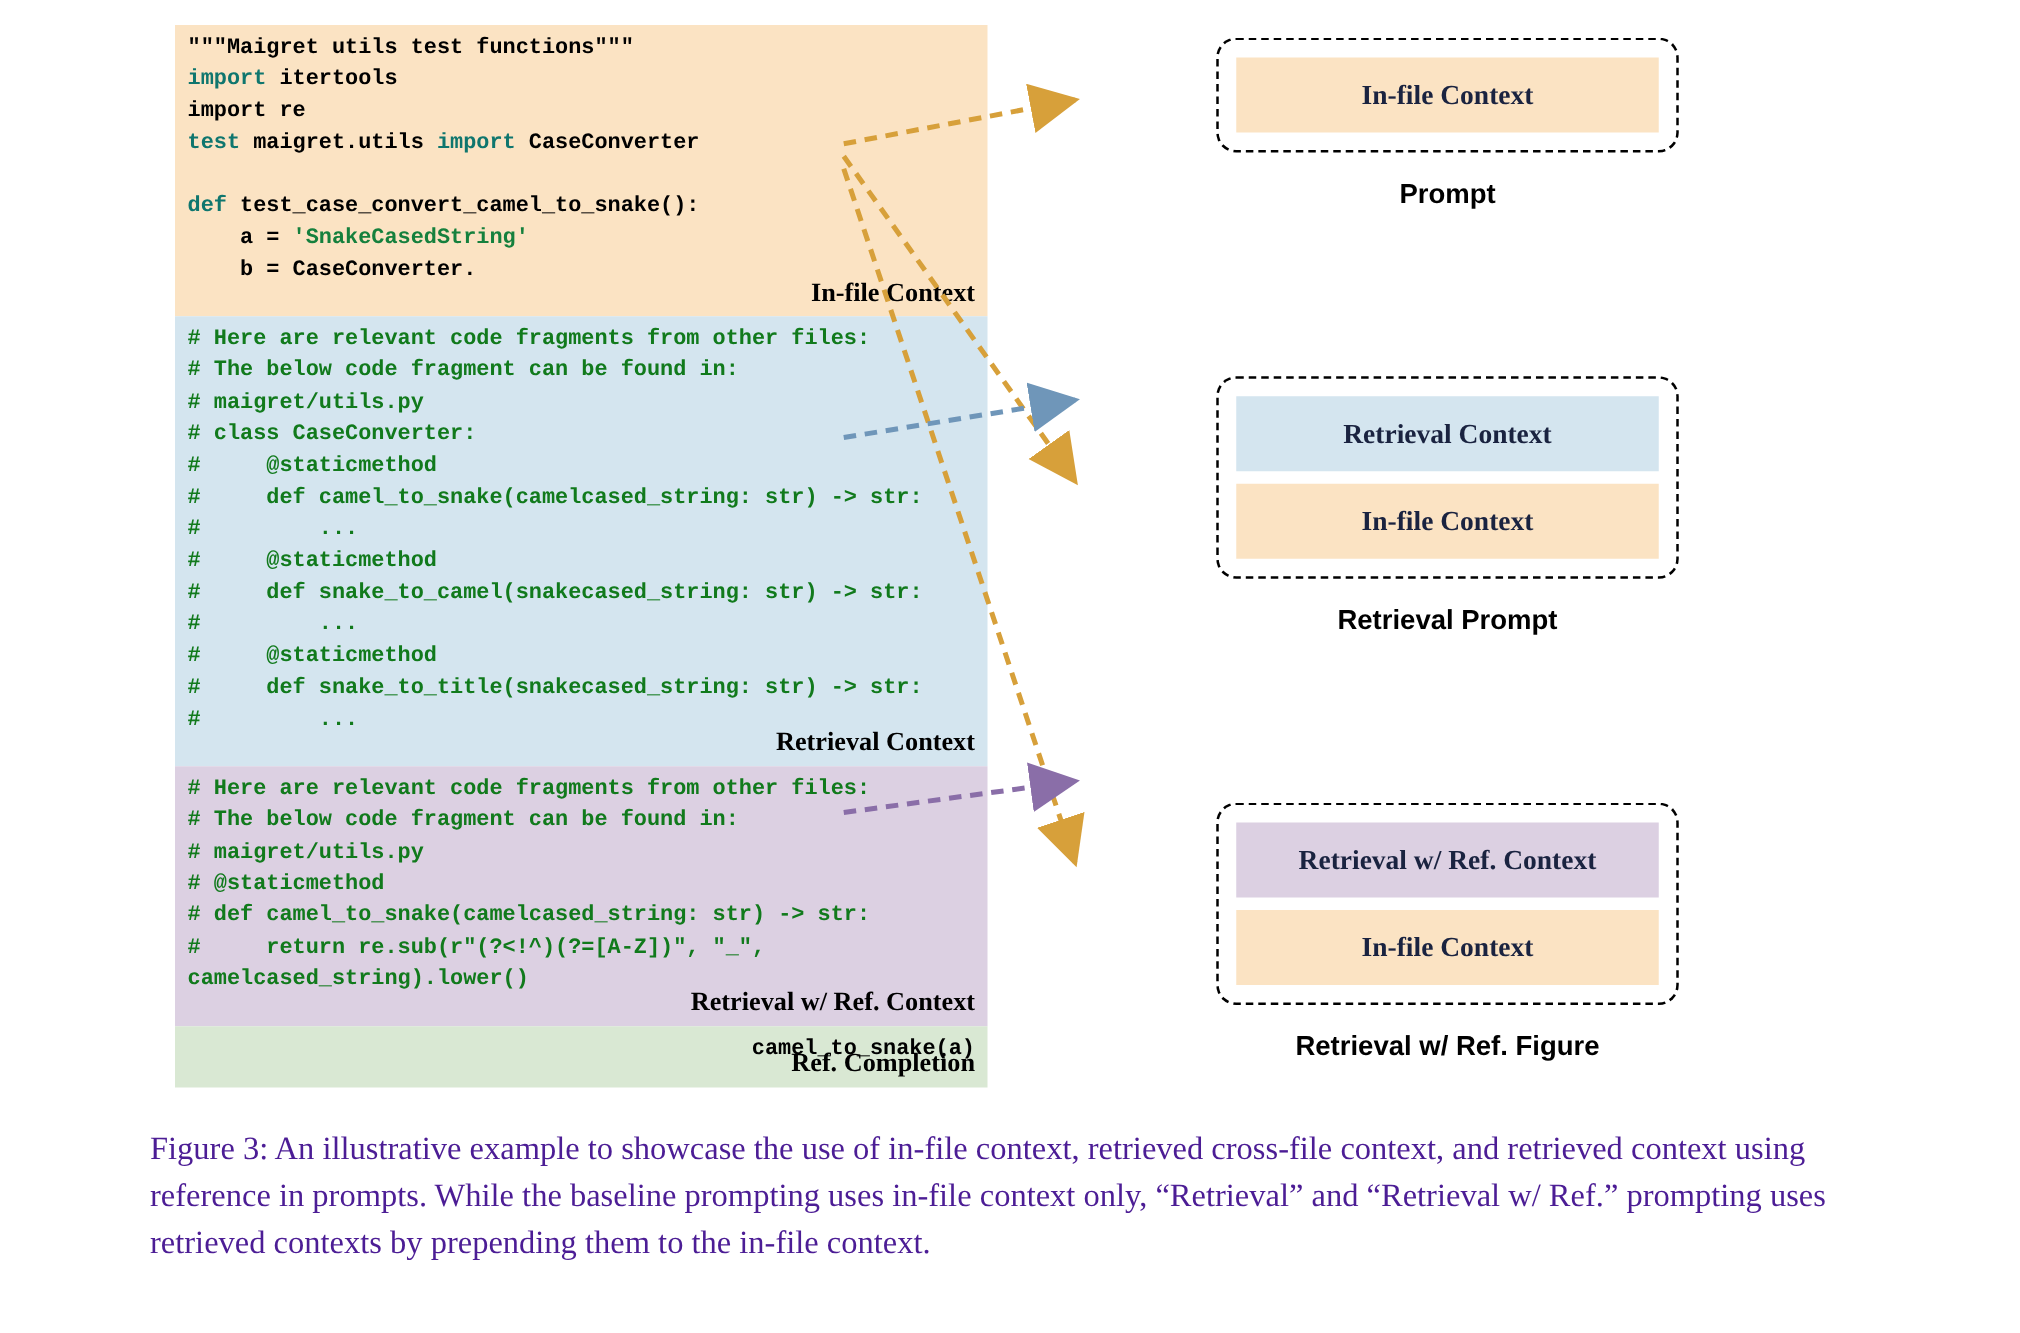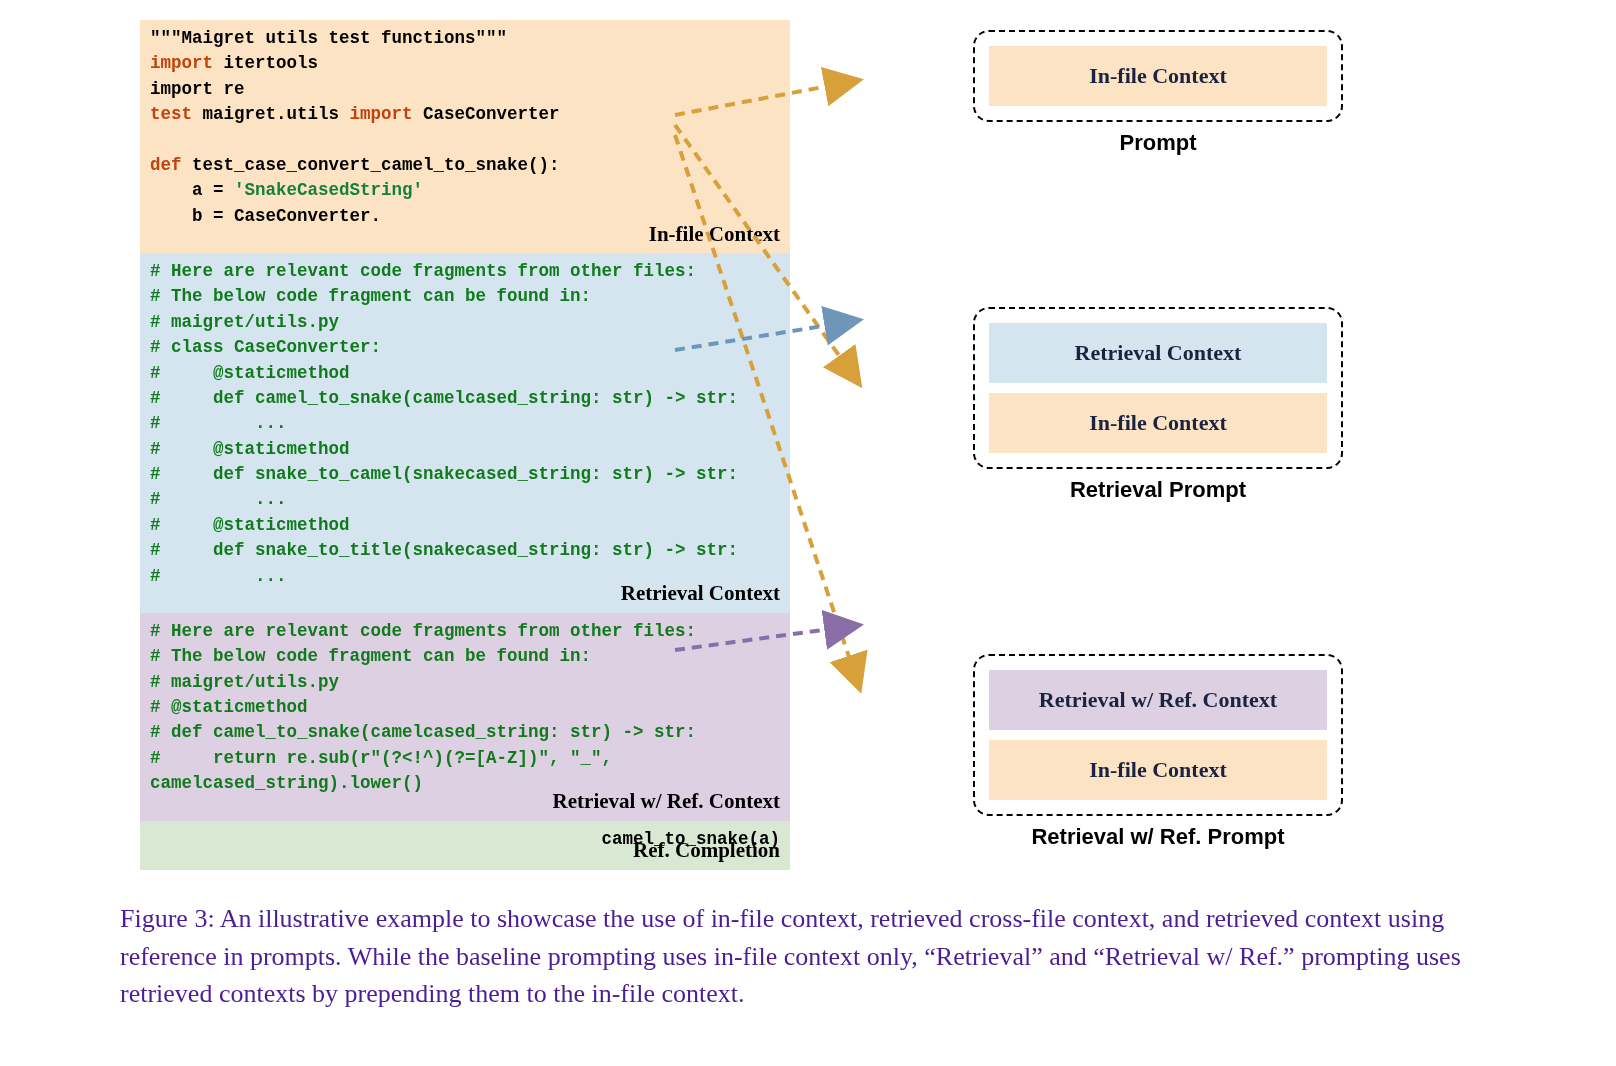--- a/index.html
+++ b/index.html
@@ -43,21 +43,21 @@
     font-family: Georgia, 'Times New Roman', serif;
     font-weight: bold;
     font-size: 21px;
     color: #000;
     white-space: nowrap;
   }
   .bg-orange  { background: #fbe3c3; }
   .bg-blue    { background: #d4e5ef; }
   .bg-purple  { background: #dcd0e2; }
   .bg-green   { background: #d9e8d3; }
-  .kw-blue   { color: #c2410c; }
+  .kw-blue   { color: #0f766e; }
   .kw-red    { color: #15803d; }
   .kw-green  { color: #117a1c; }
   .kw-black  { color: #000; }
 
   .prompt-group { display: flex; flex-direction: column; align-items: center; width: 100%; }
   .prompt-stack {
     border: 2.5px dashed #000;
     border-radius: 16px;
     padding: 14px;
     width: 370px;
@@ -73,21 +73,21 @@
     justify-content: center;
     font-family: Georgia, 'Times New Roman', serif;
     font-weight: bold;
     font-size: 22px;
     color: #1a2340;
   }
   .prompt-caption {
     font-family: -apple-system, Helvetica, Arial, sans-serif;
     font-weight: bold;
     font-size: 22px;
-    margin-top: 8px;
+    margin-top: 20px;
     color: #000;
   }
 
   .caption {
     font-family: Georgia, 'Times New Roman', serif;
     font-size: 26px;
     line-height: 1.45;
     padding: 30px 100px 0 100px;
     color: #4c1d95;
   }
@@ -155,21 +155,21 @@
         <div class="prompt-bar bg-orange">In-file Context</div>
       </div>
       <div class="prompt-caption">Retrieval Prompt</div>
     </div>
 
     <div class="prompt-group">
       <div class="prompt-stack">
         <div class="prompt-bar bg-purple">Retrieval w/ Ref. Context</div>
         <div class="prompt-bar bg-orange">In-file Context</div>
       </div>
-      <div class="prompt-caption">Retrieval w/ Ref. Prompt</div>
+      <div class="prompt-caption">Retrieval w/ Ref. Figure</div>
     </div>
 
   </div>
 
   <svg class="arrow-layer" width="1376" height="820">
     <defs>
       <marker id="ah-orange" markerWidth="12" markerHeight="12" refX="9" refY="5" orient="auto">
         <path d="M0,0 L10,5 L0,10 Z" fill="#d7a03a"></path>
       </marker>
       <marker id="ah-blue" markerWidth="12" markerHeight="12" refX="9" refY="5" orient="auto">

